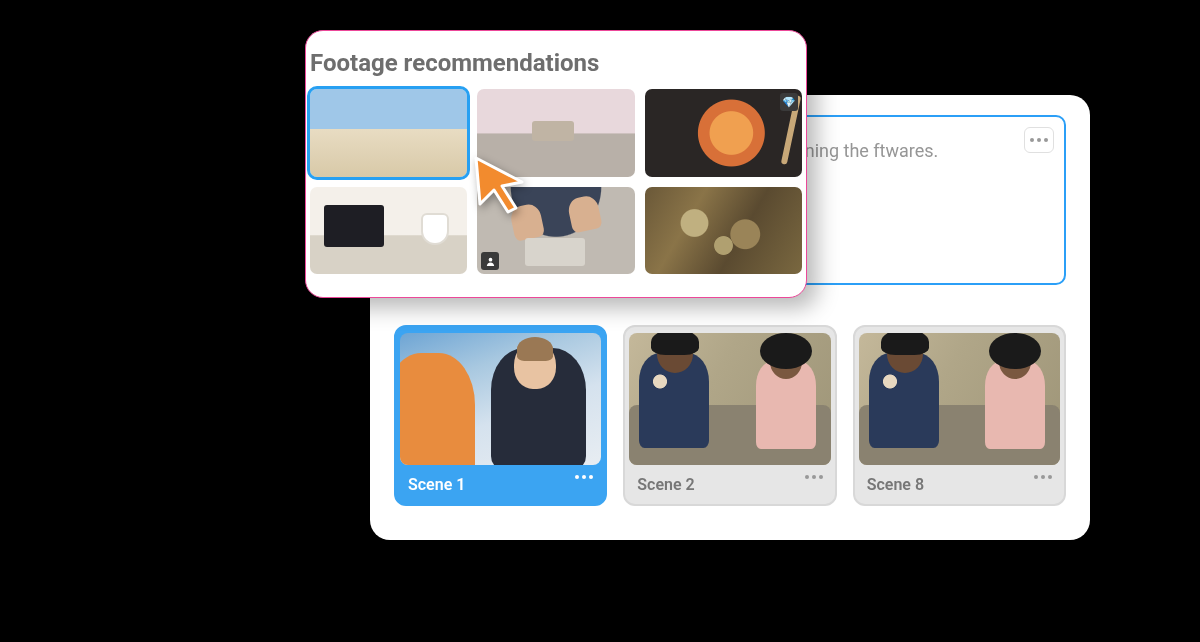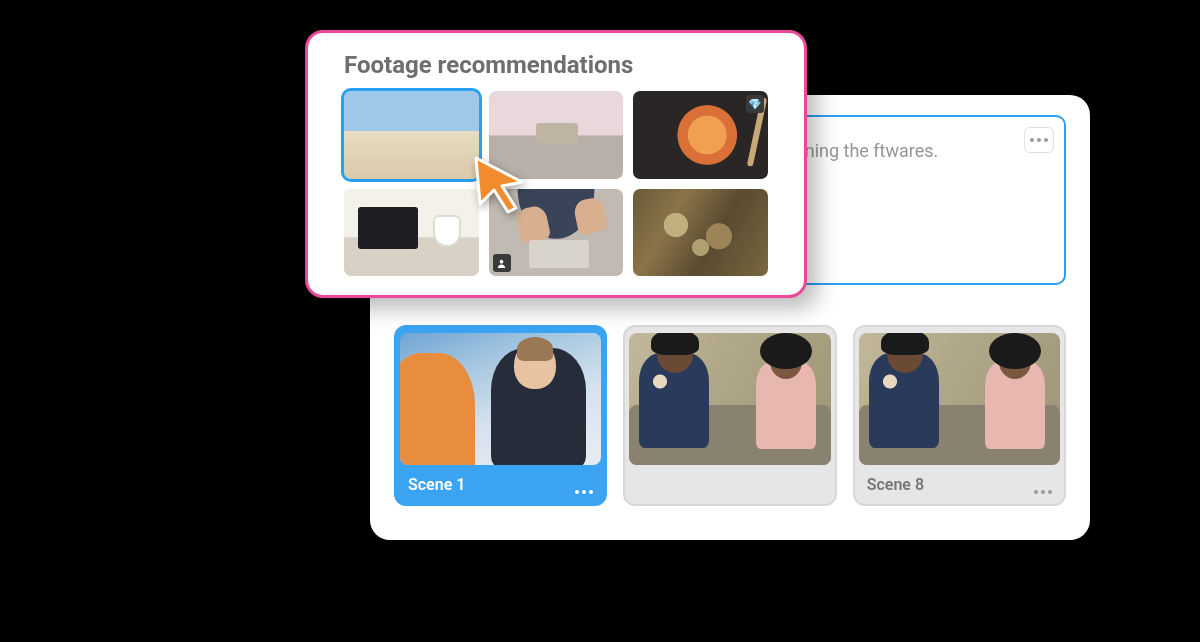--- a/index.html
+++ b/index.html
@@ -92,21 +92,21 @@
       width: 100%;
       height: 100%;
       border-radius: 8px;
       background: #ccc;
       position: relative;
       overflow: hidden;
     }
     .scene-footer {
       padding: 10px 12px;
       display: flex;
-      align-items: flex-end;
+      align-items: flex-start;
       justify-content: space-between;
     }
     .scene-label {
       font-size: 16px;
       font-weight: 600;
       color: #777;
     }
     .scene-card.active .scene-label { color: #fff; }
     .scene-dots span { background: #999; }
     .scene-card.active .scene-dots span { background: #fff; }
@@ -141,24 +141,24 @@
     .thumb23 .p2::after{content:"";position:absolute;top:-28px;left:4px;width:52px;height:36px;background:#1a1a1a;border-radius:50%;}
 
     
     .reco-card {
       position: absolute;
       left: 305px;
       top: 30px;
       width: 502px;
       height: 268px;
       background: #fff;
-      border: 3px solid #ec4899;
+      border: 1px solid #ec4899;
       border-radius: 18px;
       box-shadow: 10px 10px 22px rgba(0,0,0,0.28);
-      padding: 18px 36px 14px;
+      padding: 18px 4px 14px;
     }
     .reco-title {
       font-size: 24px;
       font-weight: 700;
       color: #6e6e6e;
       margin-bottom: 12px;
     }
     .reco-grid {
       display: grid;
       grid-template-columns: repeat(3, 1fr);
@@ -252,20 +252,28 @@
       </div>
     </div>
     <div class="scene-card">
       <div class="scene-thumb">
           <div class="scene-thumb-inner thumb23">
             <div class="couch"></div>
             <div class="p1"></div>
             <div class="p2"></div>
           </div>
         </div>
+      <div class="scene-footer">
+        <span class="scene-label">Scene 2</span>
+        <div class="dots scene-dots">
+            <span></span>
+            <span></span>
+            <span></span>
+          </div>
+      </div>
     </div>
     <div class="scene-card">
       <div class="scene-thumb">
           <div class="scene-thumb-inner thumb23">
             <div class="couch"></div>
             <div class="p1"></div>
             <div class="p2"></div>
           </div>
         </div>
       <div class="scene-footer">

